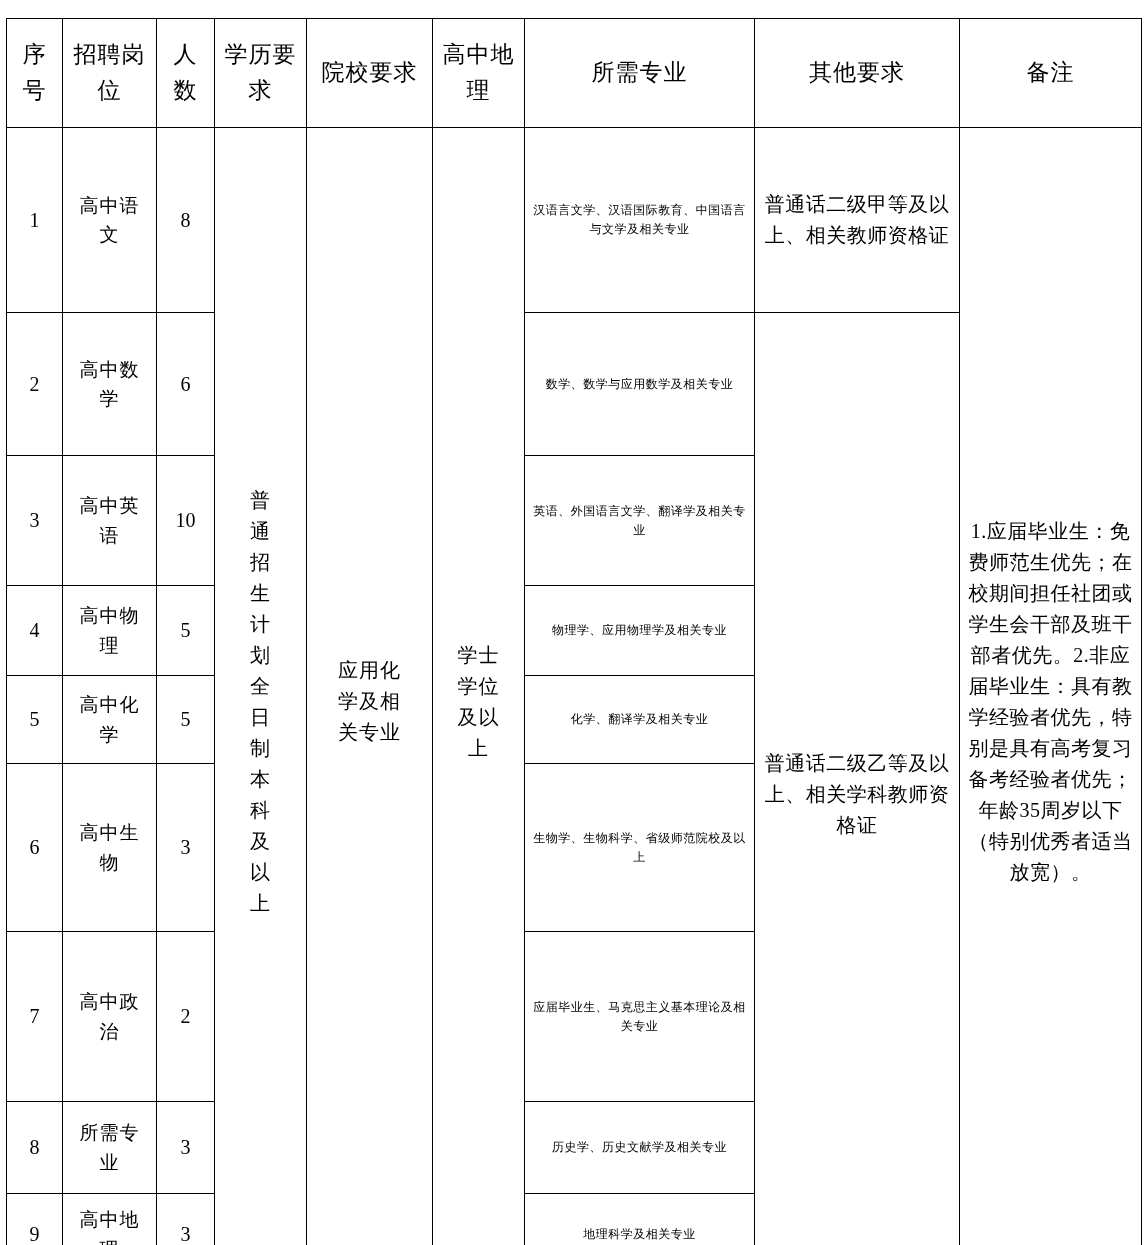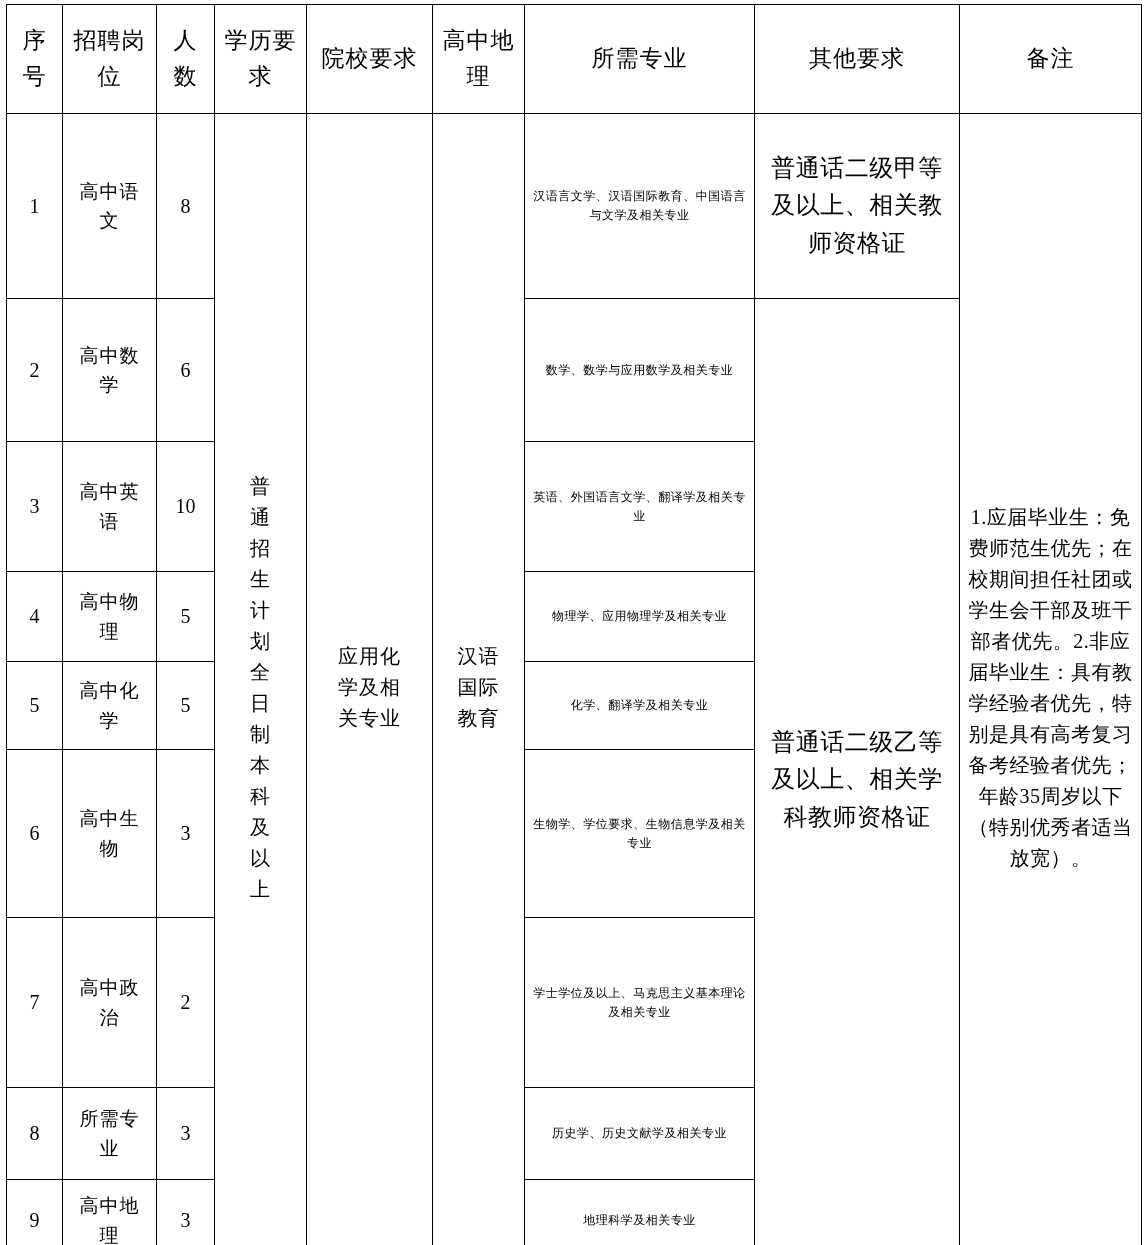--- a/index.html
+++ b/index.html
@@ -9,21 +9,21 @@
   }
   body {
     width: 1147px;
     font-family: "Liberation Serif", "DejaVu Serif", serif;
     color: #000000;
   }
   #sheet {
     width: 1147px;
     height: 1245px;
     box-sizing: border-box;
-    padding: 4px 6px 4px 6px;
+    padding: 18px 6px 4px 6px;
   }
   table.recruit {
     border-collapse: collapse;
     table-layout: fixed;
     width: 1135px;
     height: 1237px;
   }
   table.recruit td, table.recruit th {
     border: 1px solid #000000;
     text-align: center;
@@ -52,21 +52,21 @@
     line-height: 1.6;
     letter-spacing: 1px;
   }
   td.major {
     font-size: 12px;
     line-height: 1.62;
     letter-spacing: 0.5px;
     padding: 6px 10px;
   }
   td.other {
-    font-size: 24px;
+    font-size: 20px;
     line-height: 1.62;
     letter-spacing: 0.5px;
     padding: 6px 10px;
   }
   td.remark {
     font-size: 20px;
     line-height: 1.66;
     letter-spacing: 0.5px;
     padding: 6px 12px;
   }
@@ -124,21 +124,21 @@
           <span class="narrow-wrap w-post">高中语文</span>
         </td>
         <td class="cnt">8</td>
         <td class="vertical" rowspan="9">
           <span class="narrow-wrap w-edu">普通招生计划全日制本科及以上</span>
         </td>
         <td class="vertical" rowspan="9">
           <span class="narrow-wrap w-sch">应用化学及相关专业</span>
         </td>
         <td class="vertical" rowspan="9">
-          <span class="narrow-wrap w-deg">汉语国际教育</span>
+          <span class="narrow-wrap w-deg">学士学位及以上</span>
         </td>
         <td class="major">汉语言文学、汉语国际教育、中国语言与文学及相关专业</td>
         <td class="other">普通话二级甲等及以上、相关教师资格证</td>
         <td class="remark" rowspan="9">1.应届毕业生：免费师范生优先；在校期间担任社团或学生会干部及班干部者优先。2.非应届毕业生：具有教学经验者优先，特别是具有高考复习备考经验者优先；年龄35周岁以下（特别优秀者适当放宽）。</td>
       </tr>
 
       <tr style="height:143px;">
         <td class="num">2</td>
         <td class="post">
           <span class="narrow-wrap w-post">高中数学</span>
@@ -174,30 +174,30 @@
         <td class="cnt">5</td>
         <td class="major">化学、翻译学及相关专业</td>
       </tr>
 
       <tr style="height:168px;">
         <td class="num">6</td>
         <td class="post">
           <span class="narrow-wrap w-post">高中生物</span>
         </td>
         <td class="cnt">3</td>
-        <td class="major">生物学、学位要求、生物信息学及相关专业</td>
+        <td class="major">生物学、生物科学、省级师范院校及以上</td>
       </tr>
 
       <tr style="height:170px;">
         <td class="num">7</td>
         <td class="post">
           <span class="narrow-wrap w-post">高中政治</span>
         </td>
         <td class="cnt">2</td>
-        <td class="major">学士学位及以上、马克思主义基本理论及相关专业</td>
+        <td class="major">应届毕业生、马克思主义基本理论及相关专业</td>
       </tr>
 
       <tr style="height:92px;">
         <td class="num">8</td>
         <td class="post">
           <span class="narrow-wrap w-post">所需专业</span>
         </td>
         <td class="cnt">3</td>
         <td class="major">历史学、历史文献学及相关专业</td>
       </tr>

